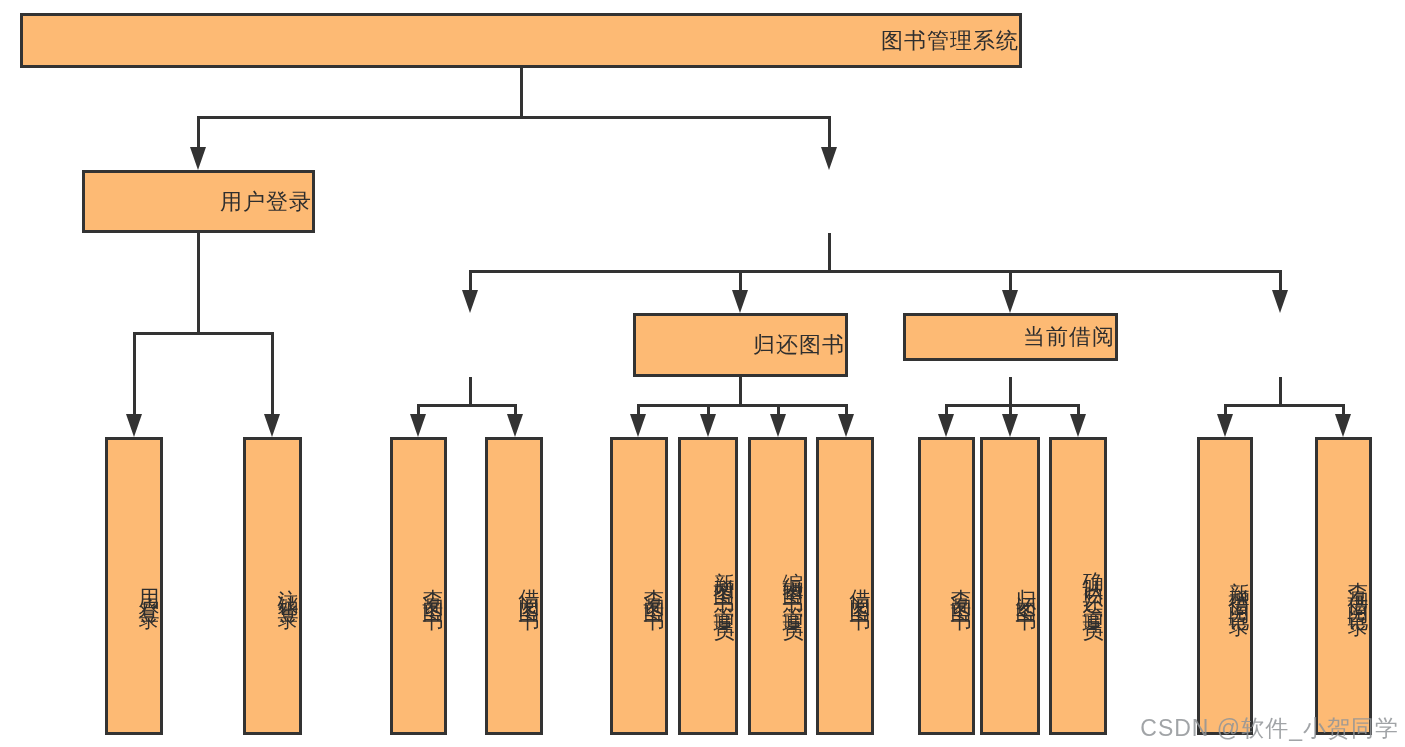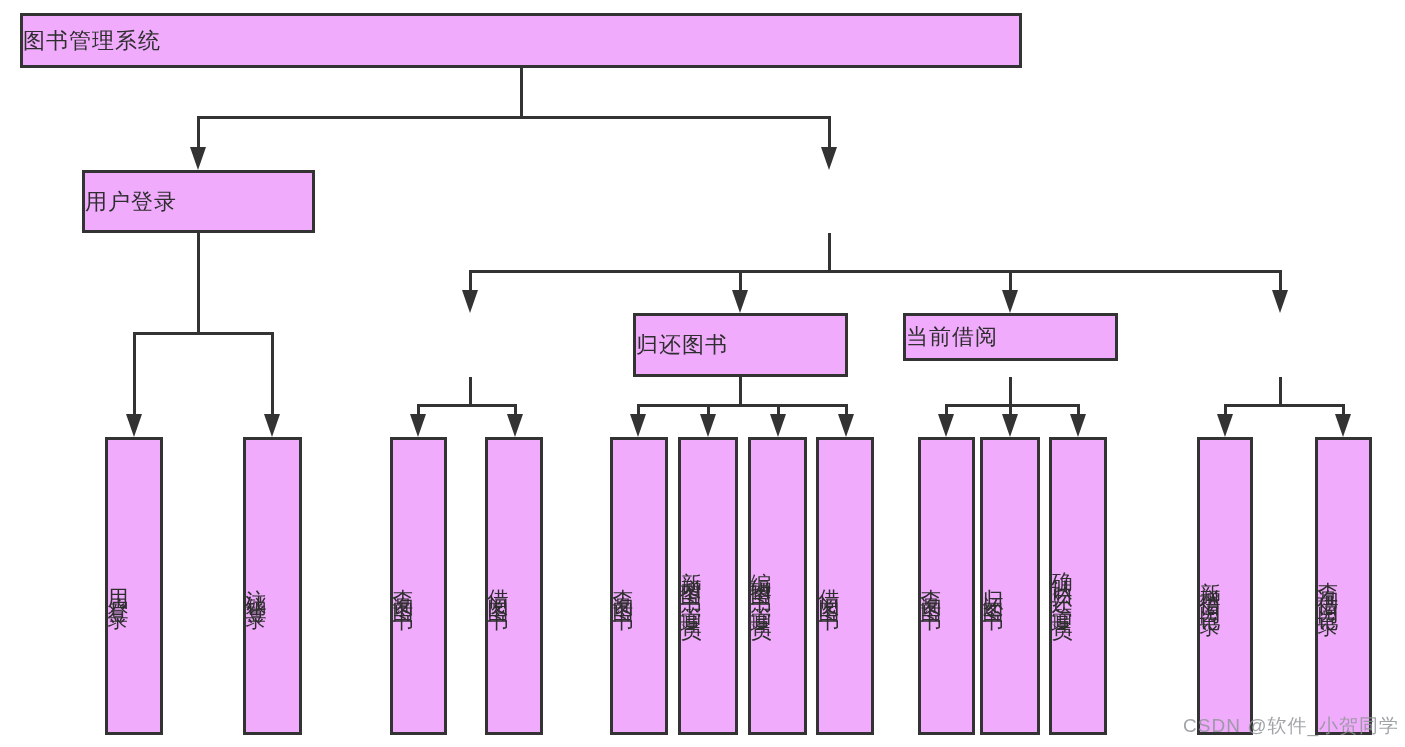--- a/index.html
+++ b/index.html
@@ -8,24 +8,24 @@
     width: 1405px;
     height: 747px;
     background: #ffffff;
     font-family: "Liberation Sans", "DejaVu Sans", sans-serif;
     overflow: hidden;
   }
   .node {
     position: absolute;
     box-sizing: border-box;
     border: 3px solid #333333;
-    background: #f0abfc;
+    background: #fdba74;
     display: flex;
     align-items: center;
-    justify-content: flex-start;
+    justify-content: flex-end;
     color: #2e2e2e;
   }
   .hbox { font-size: 22px; letter-spacing: 1px; }
   .leaf { font-size: 21px; }
   .leaf > span {
     writing-mode: vertical-rl;
     text-orientation: mixed;
     letter-spacing: 7px;
     line-height: 1;
   }
@@ -35,21 +35,21 @@
     position: absolute;
     width: 0; height: 0;
     border-left: 8px solid transparent;
     border-right: 8px solid transparent;
     border-top: 23px solid #333333;
   }
   .watermark {
     position: absolute;
     right: 6px;
     top: 713px;
-    font-size: 19px;
+    font-size: 23px;
     color: rgba(145, 148, 152, 0.85);
     letter-spacing: 1px;
     z-index: 5;
     white-space: nowrap;
   }
 </style>
 </head>
 <body>
 
 <div class="canvas">

